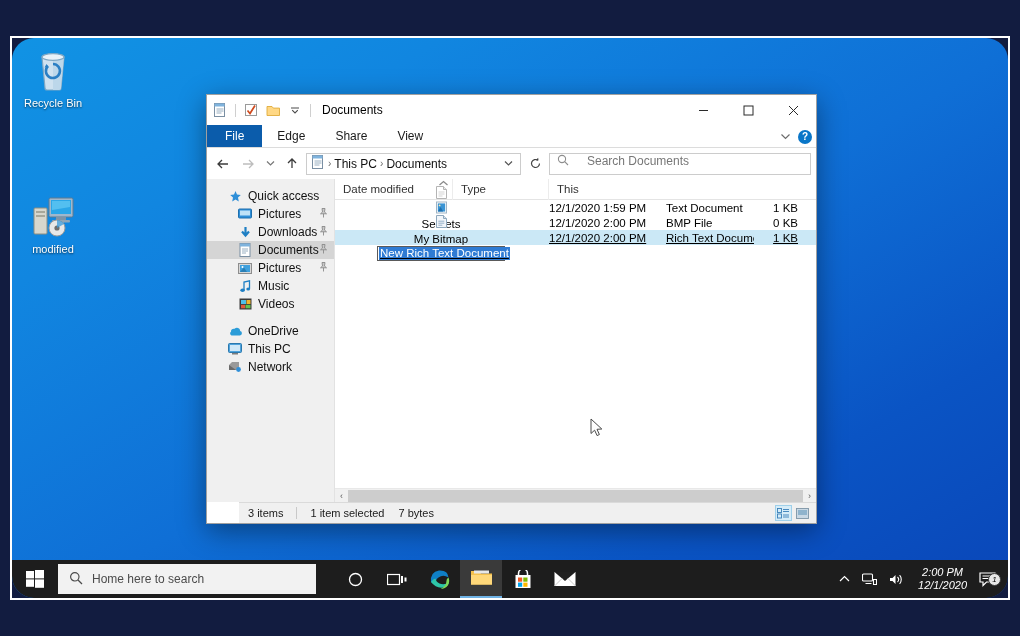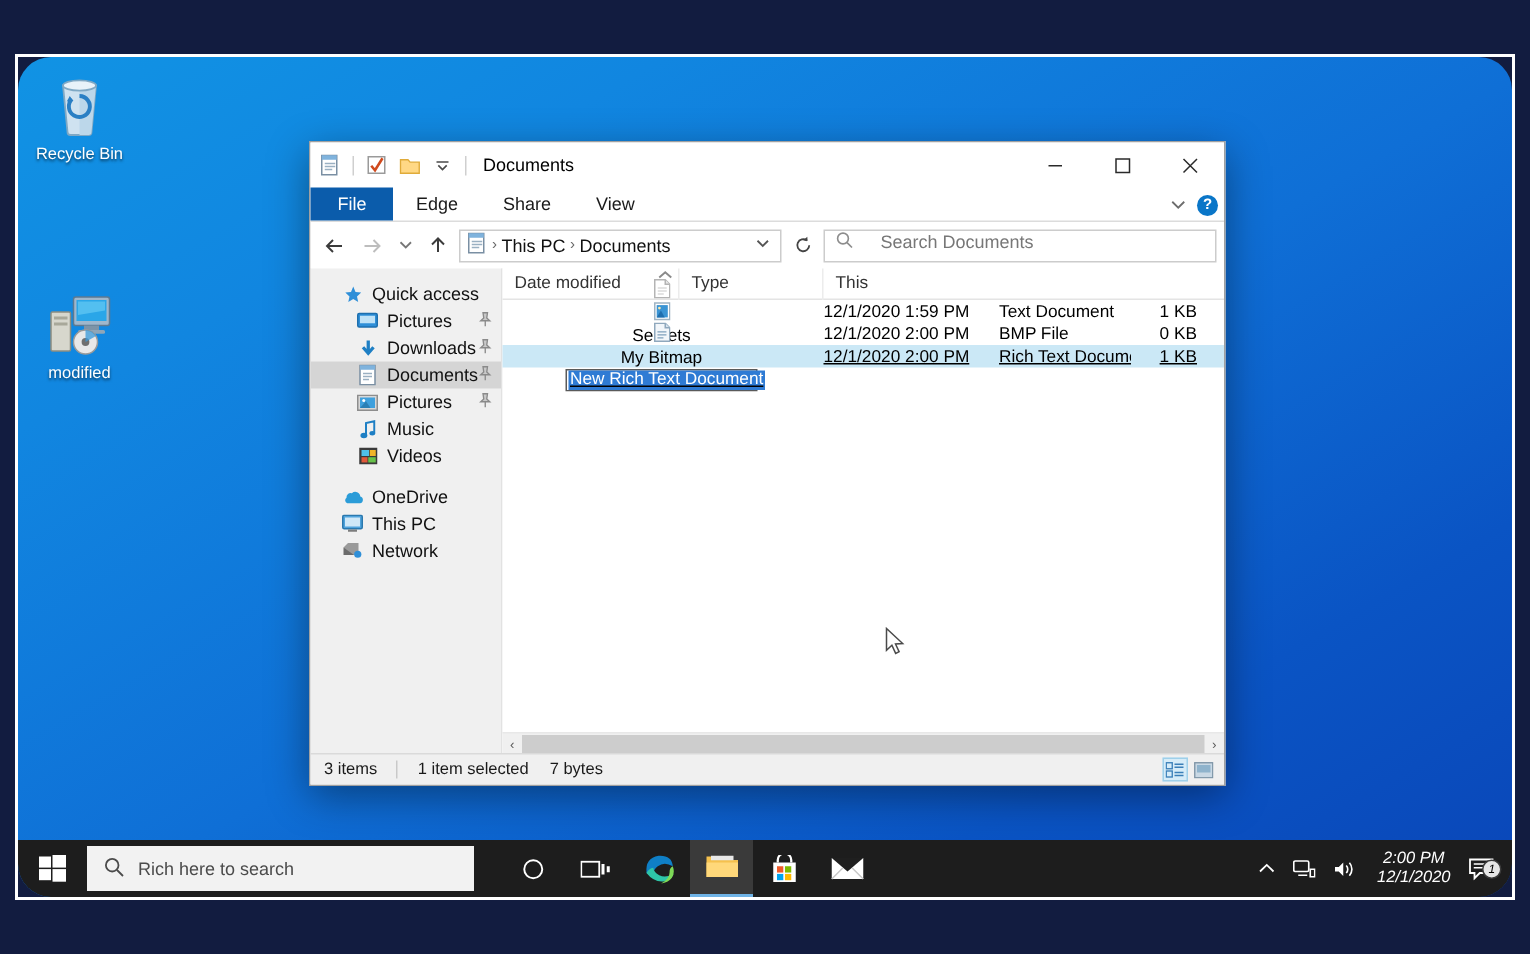--- a/index.html
+++ b/index.html
@@ -178,21 +178,21 @@
     border-top: 1px solid #e8e8e8;
   }
   .sarrow { width: 13px; text-align: center; font-size: 9px; color: #5a5a5a; }
   #sthumb { flex: 1 1 auto; height: 12px; background: #cdcdcd; }
 
   
   #statusbar {
     height: 21px; background: #f0f0f0;
     border-top: 1px solid #dadada;
     display: flex; align-items: center;
-    font-size: 11px; color: #1a1a1a; padding-left: 9px; gap: 4px;
+    font-size: 11px; color: #1a1a1a; padding-left: 9px; gap: 4px; margin-left: 32px;
   }
   .st-sep { width: 1px; height: 12px; background: #c9c9c9; margin: 0 9px; }
   .viewbtns { margin-left: auto; display: flex; gap: 2px; padding-right: 5px; }
   .vbtn { width: 17px; height: 16px; display: flex; align-items: center; justify-content: center; }
   .vbtn.on { background: #d6ecf8; border: 1px solid #9fd0ea; }
 
   
   #cursor { position: absolute; left: 578px; top: 380px; pointer-events: none; }
 
   
@@ -635,21 +635,21 @@
         <rect x="9" y="9.4" width="9" height="8.4" fill="#fff"></rect>
       </svg>
     </span>
     <div id="tbsearch">
       <span>
         <svg width="14" height="14" viewBox="0 0 14 14">
           <circle cx="5.8" cy="5.8" r="4.2" fill="none" stroke="#4b4b4b" stroke-width="1.2"></circle>
           <path d="M9 9 L13 13" stroke="#4b4b4b" stroke-width="1.2"></path>
         </svg>
       </span>
-      <span>Rich here to search</span>
+      <span>Home here to search</span>
     </div>
 
     <span class="tbicon" style="margin-left:18px">
       <svg width="15" height="15" viewBox="0 0 15 15">
             <circle cx="7.5" cy="7.5" r="6" fill="none" stroke="#fff" stroke-width="1.3"></circle>
           </svg>
     </span>
     <span class="tbicon">
       <svg width="20" height="15" viewBox="0 0 20 15">
         <rect x="0.5" y="2.5" width="12" height="10" fill="none" stroke="#fff" stroke-width="1.2"></rect>

